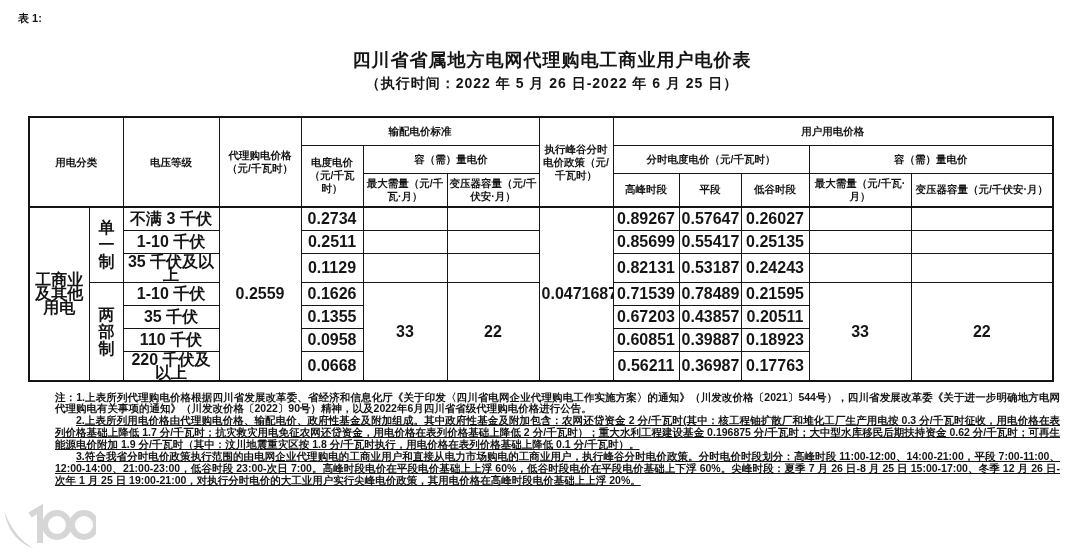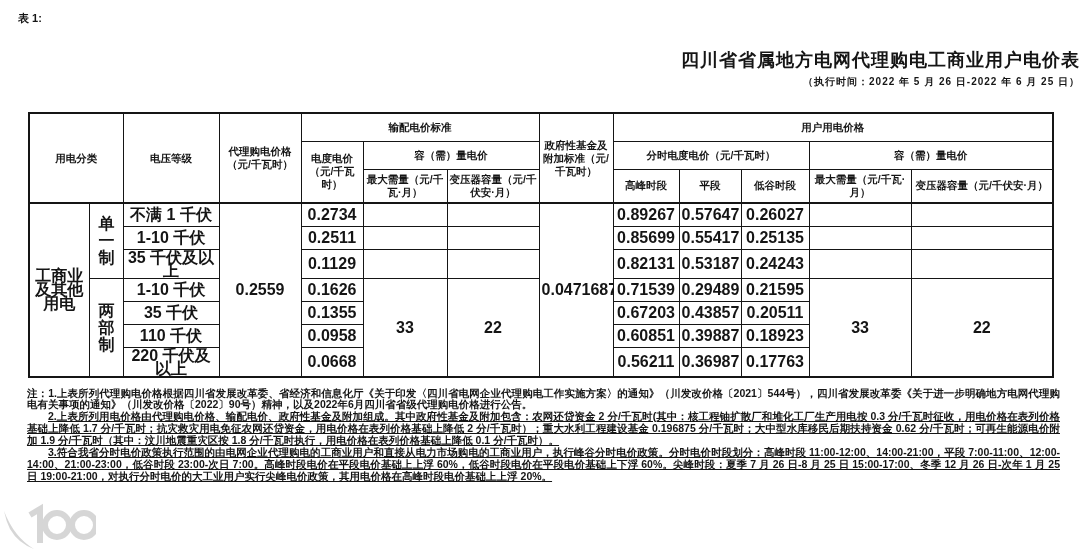--- a/index.html
+++ b/index.html
@@ -9,27 +9,27 @@
     background: #ffffff;
     color: #151515;
     font-family: "Liberation Sans", sans-serif;
     position: relative;
     overflow: hidden;
   }
   .table-label {
     position: absolute; top: 11px; left: 18px;
     font-size: 11px; font-weight: bold;
   }
-  .title-wrap { text-align: right; padding-top: 49px; padding-left: 24px; }
+  .title-wrap { text-align: center; padding-top: 49px; padding-left: 24px; }
   .page-title {
     font-size: 18px; font-weight: bold; letter-spacing: 1px;
     line-height: 22px;
   }
   .page-subtitle {
-    font-size: 10px; font-weight: bold; letter-spacing: 1px;
+    font-size: 14px; font-weight: bold; letter-spacing: 1px;
     margin-top: 4px;
   }
   .table-wrap { padding: 0 28px; margin-top: 23px; }
   table.price-table {
     border-collapse: collapse;
     table-layout: fixed;
     width: 1024px;
     border: 2px solid #151515;
   }
   .price-table th, .price-table td {
@@ -49,20 +49,21 @@
   .price-table tbody tr:first-child td { border-top: 2px solid #151515; }
   td.v-wrap { word-break: break-all; line-height: 14px; padding: 0 1px; }
   td.sys-label { word-break: break-all; line-height: 17px; padding: 0 9px; }
   .notes {
     margin-top: 10px;
     padding: 0 20px 0 27px;
     font-size: 10.5px;
     font-weight: bold;
     line-height: 11.9px;
     text-align: justify;
+    margin-left: 28px;
   }
   .notes p { margin: 0; }
   .notes p.indent { text-indent: 2em; text-decoration: underline; }
   .watermark {
     position: absolute; left: 0; bottom: -2px;
     width: 96px; height: 58px;
     opacity: 0.4;
     pointer-events: none;
   }
 </style>
@@ -92,21 +93,21 @@
         <col style="width:68px">
         <col style="width:102px">
     <col style="width:142px">
   </colgroup>
   <thead>
     <tr class="h1">
       <th colspan="2" rowspan="3">用电分类</th>
       <th rowspan="3">电压等级</th>
       <th rowspan="3">代理购电价格（元/千瓦时）</th>
       <th colspan="3">输配电价标准</th>
-      <th rowspan="3">政府性基金及附加标准（元/千瓦时）</th>
+      <th rowspan="3">执行峰谷分时电价政策（元/千瓦时）</th>
       <th colspan="5">用户用电价格</th>
     </tr>
     <tr class="h2">
       <th rowspan="2">电度电价（元/千瓦时）</th>
       <th colspan="2">容（需）量电价</th>
       <th colspan="3">分时电度电价（元/千瓦时）</th>
       <th colspan="2">容（需）量电价</th>
     </tr>
     <tr class="h3">
       <th>最大需量（元/千瓦·月）</th>
@@ -115,21 +116,21 @@
       <th>平段</th>
       <th>低谷时段</th>
       <th>最大需量（元/千瓦·月）</th>
       <th>变压器容量（元/千伏安·月）</th>
     </tr>
   </thead>
   <tbody>
     <tr>
       <td rowspan="7" class="v-wrap">工商业及其他用电</td>
       <td rowspan="3" class="sys-label">单一制</td>
-      <td>不满 1 千伏</td>
+      <td>不满 3 千伏</td>
       <td rowspan="7">0.2559</td>
       <td>0.2734</td>
       <td></td>
       <td></td>
       <td rowspan="7">0.04716875</td>
       <td>0.89267</td>
       <td>0.57647</td>
       <td>0.26027</td>
       <td></td>
       <td></td>
@@ -156,21 +157,21 @@
       <td></td>
       <td></td>
     </tr>
     <tr>
       <td rowspan="4" class="sys-label">两部制</td>
       <td>1-10 千伏</td>
       <td>0.1626</td>
       <td rowspan="4">33</td>
       <td rowspan="4">22</td>
       <td>0.71539</td>
-      <td>0.29489</td>
+      <td>0.78489</td>
       <td>0.21595</td>
       <td rowspan="4">33</td>
       <td rowspan="4">22</td>
     </tr>
     <tr>
       <td>35 千伏</td>
       <td>0.1355</td>
       <td>0.67203</td>
       <td>0.43857</td>
       <td>0.20511</td>

